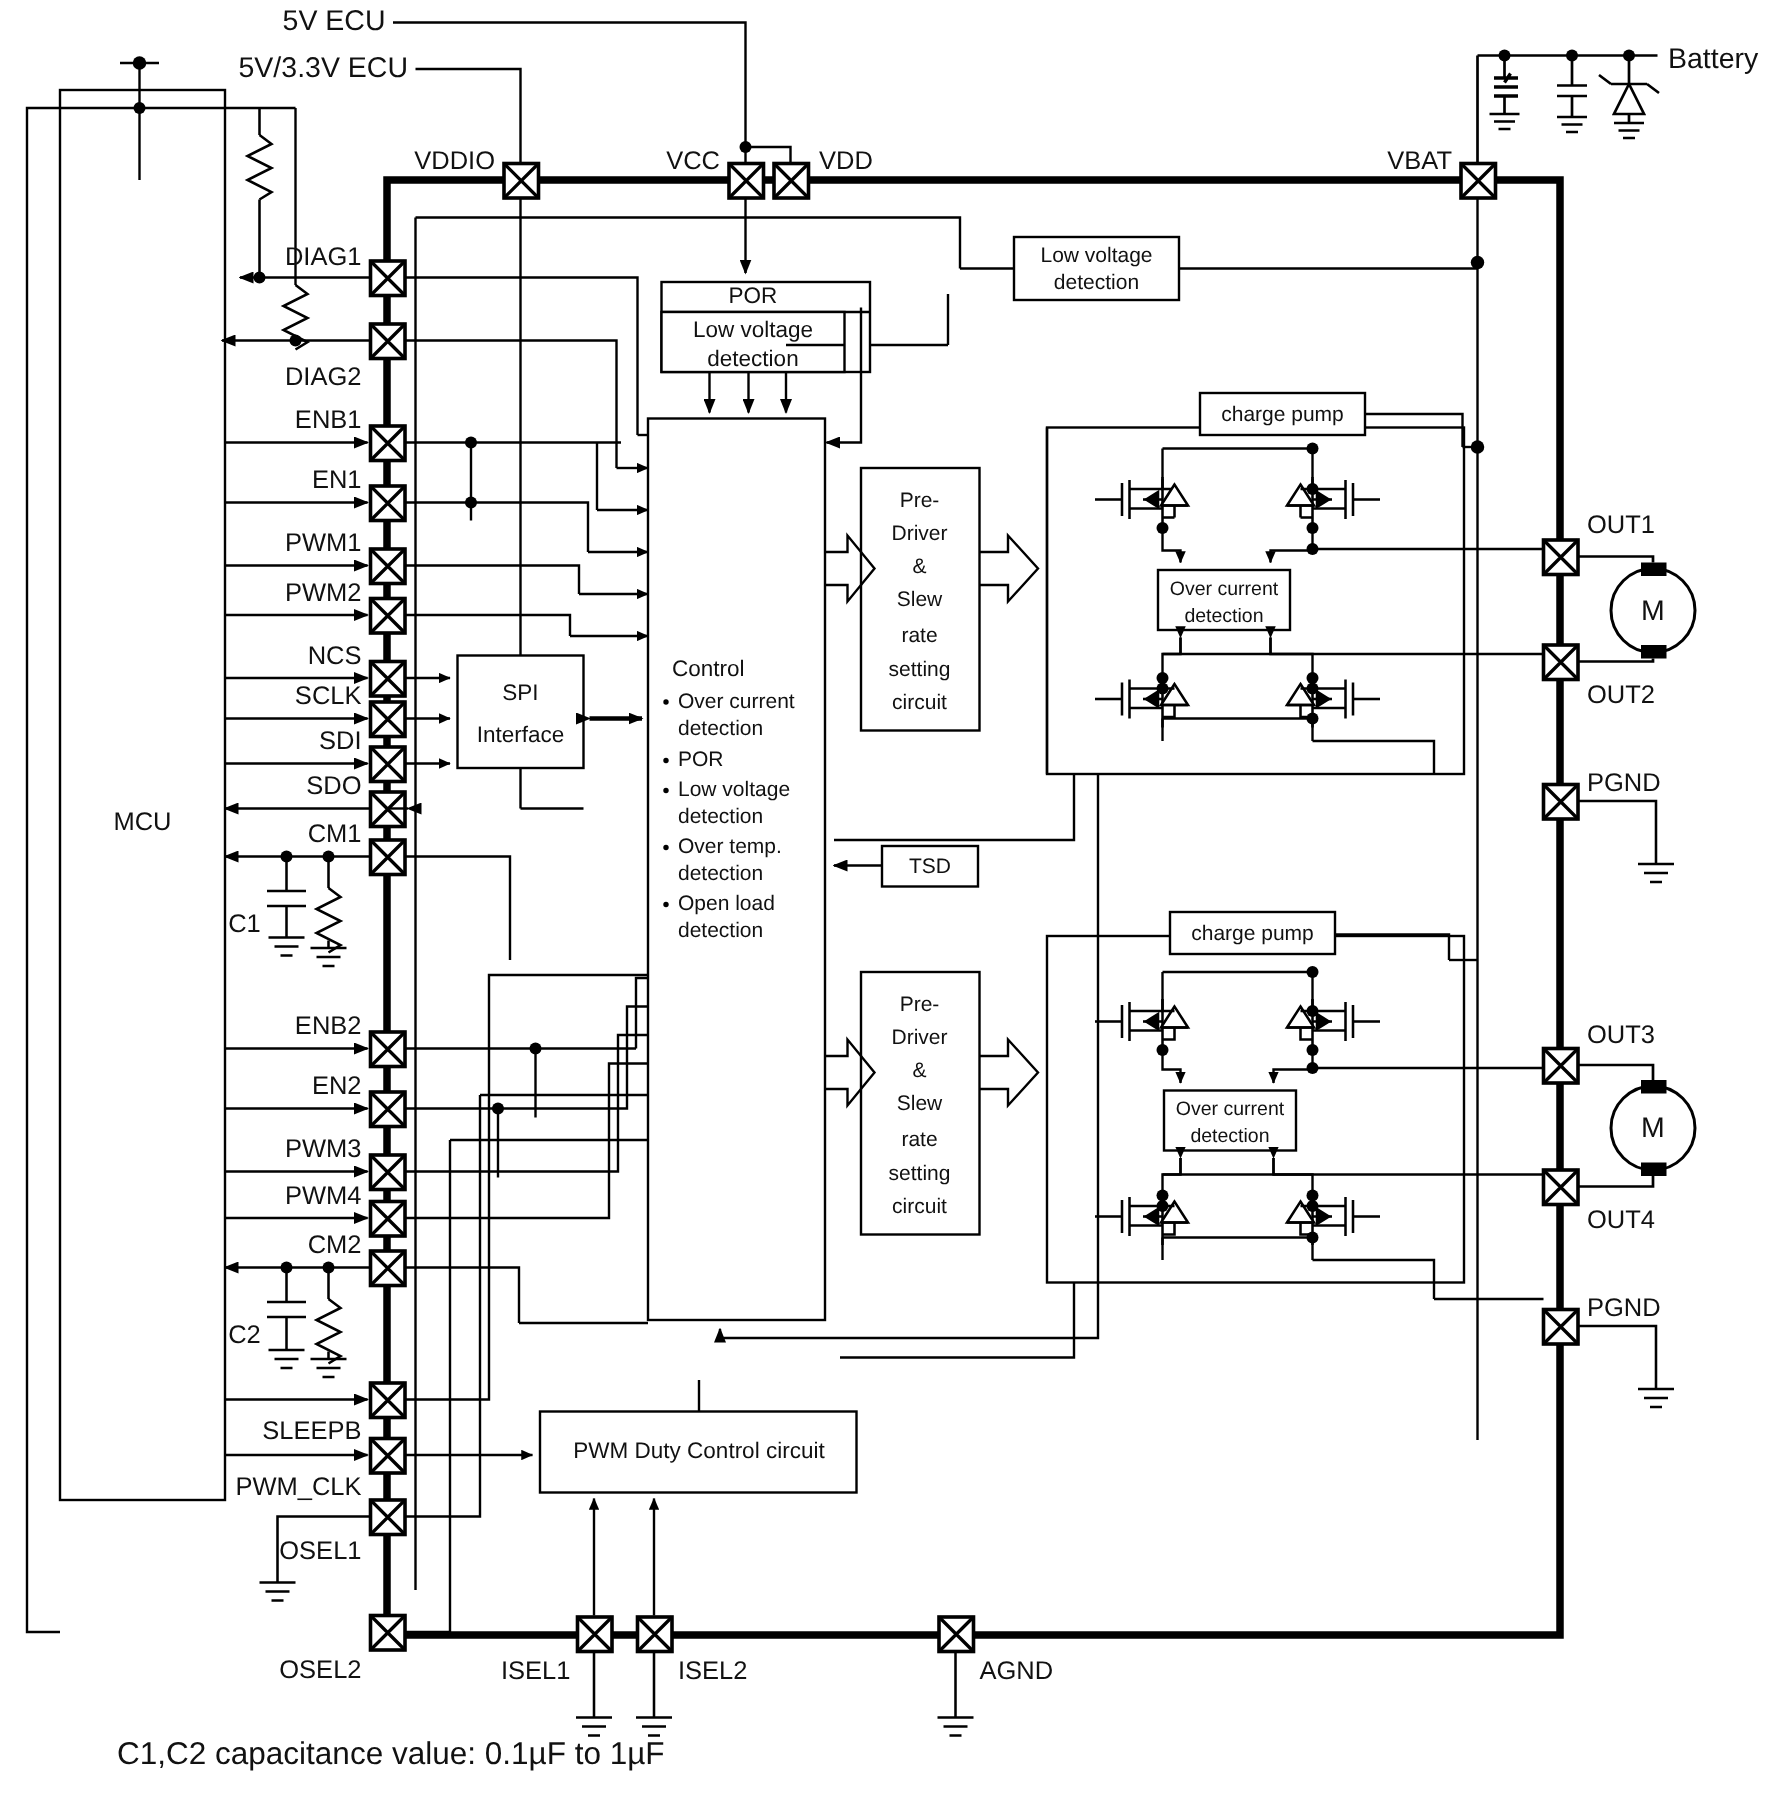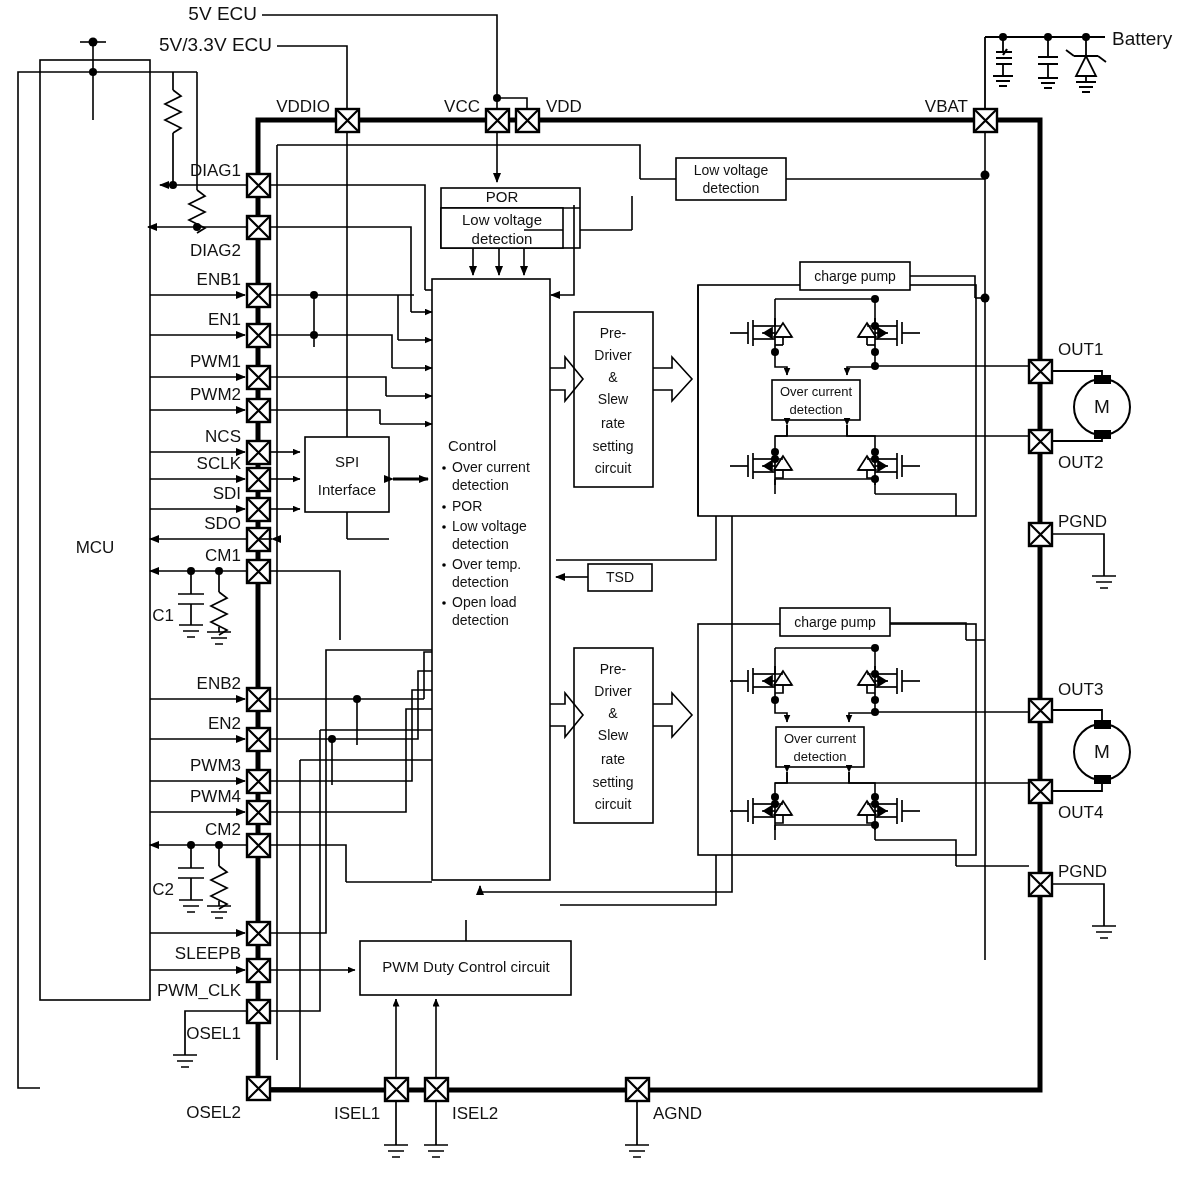--- a/index.html
+++ b/index.html
@@ -823,14 +823,15 @@
     <circle cx="1102" cy="752" r="28" fill="#fff" stroke="#000" stroke-width="2"></circle>
     <rect x="1094" y="720" width="17" height="9" fill="#000"></rect>
     <rect x="1094" y="775" width="17" height="9" fill="#000"></rect>
     <path d="M1052,710 L1102,710 L1102,720" fill="none" stroke="#000" stroke-width="1.8"></path>
     <path d="M1052,791 L1102,791 L1102,784" fill="none" stroke="#000" stroke-width="1.8"></path>
   </g>
   <text class="lbl" x="1102" y="753" font-size="19" text-anchor="middle">M</text>
 
 </svg>
 
+<div class="caption">C1,C2 capacitance value: 0.1µF to 1µF</div>
 
 </div>
 
 </body></html>

